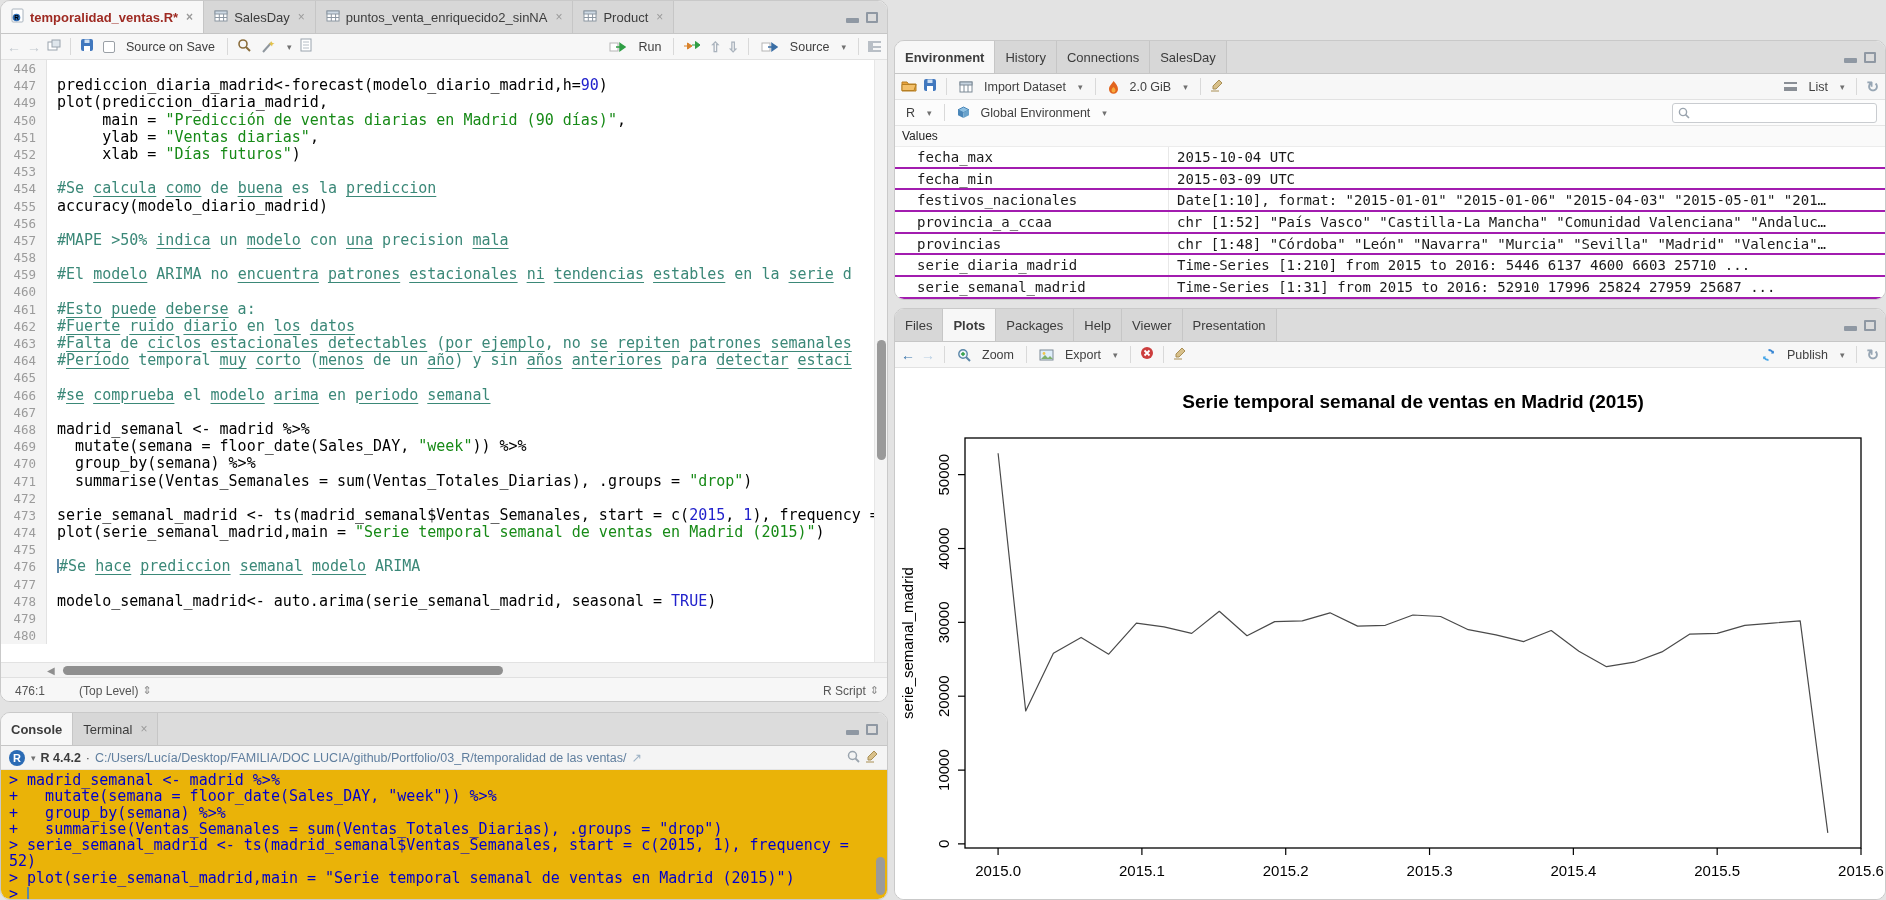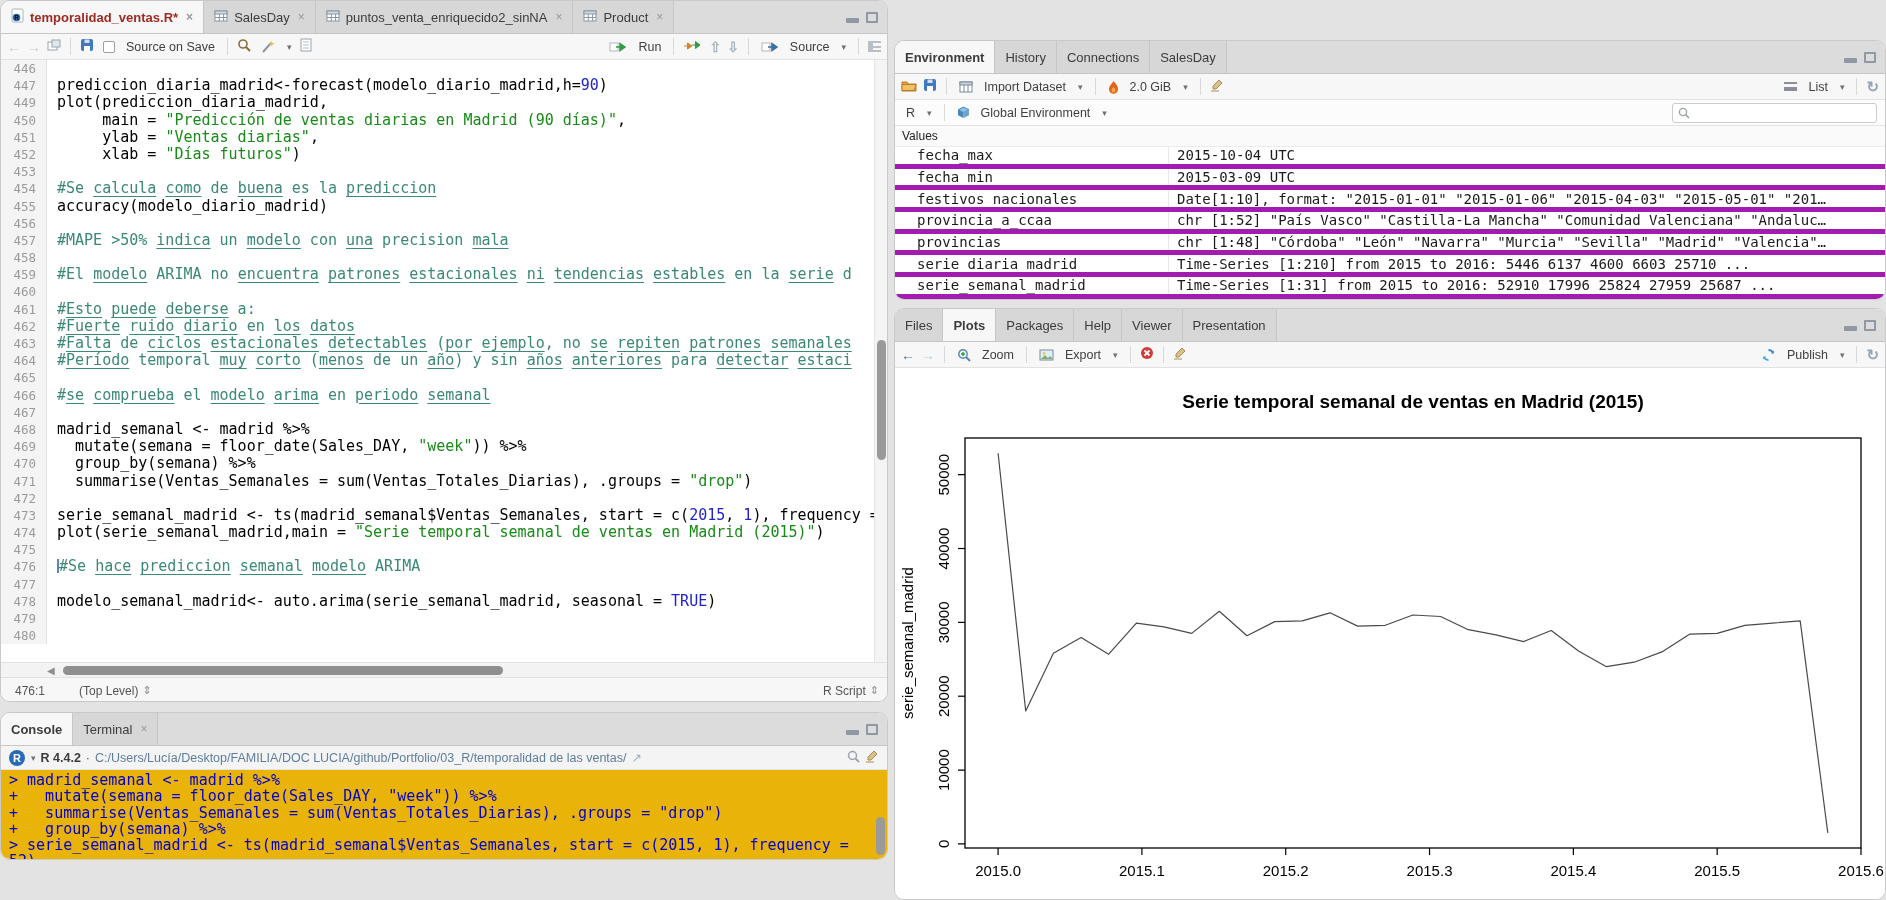--- a/index.html
+++ b/index.html
@@ -57,40 +57,40 @@
   .vthumb { position:absolute; left:2px; width:9px; top:280px; height:120px; background:#9a9a9a; border-radius:5px; }
   .hscroll { height:15px; background:#f3f3f3; border-top:1px solid #e2e2e2; position:relative; flex:0 0 auto;}
   .harrow { position:absolute; left:46px; top:1px; color:#8e8e8e; font-size:10px; line-height:13px;}
   .hthumb { position:absolute; left:62px; top:3px; width:440px; height:9px; background:#8f8f8f; border-radius:5px; }
   .statusbar { height:26px; background:#f7f7f7; border-top:1px solid #e0e0e0; display:flex; align-items:center;
                font-size:12px; color:#555; padding:0 8px; flex:0 0 auto;}
   .statusbar .pos { margin-left:6px; margin-right:34px; }
   .updn { font-size:11px; color:#8a8a8a; margin-left:4px;}
 
   
-  .console-pane { height:148px;justify-content:flex-end; }
+  .console-pane { height:188px;justify-content:flex-end; }
   .console-header { height:24px; background:#f4f4f4; border-bottom:1px solid #e4e4e4; display:flex; align-items:center;
                     gap:5px; padding:0 8px; font-size:12.5px; color:#444; flex:0 0 auto;}
   .console-header .path { color:#5f7e9e; }
   .console-body { flex:1; background:#eab308; padding:2px 0 0 8px; position:relative; overflow:hidden;}
   .cline { font:15px/16.3px "DejaVu Sans Mono", monospace; color:#0000cd; white-space:pre; }
   .cvthumb { position:absolute; right:2px; bottom:4px; width:9px; height:38px; background:#9a9a9a; border-radius:5px;}
   .rlogo { width:16px; height:16px; border-radius:50%; background:#2a6bb5; color:#fff; font-weight:bold;
            font-size:11px; display:inline-flex; align-items:center; justify-content:center; }
 
   
   .env-pane { height:260px;margin-top:40px; }
   .scopebar { height:26px; background:#fcfcfc; border-bottom:1px solid #e4e4e4; display:flex; align-items:center;
               gap:6px; padding:0 8px; font-size:12.5px; color:#404040; flex:0 0 auto;}
   .searchbox { margin-left:auto; width:205px; height:20px; border:1px solid #c9ccd0; border-radius:3px; background:#fff;
                display:flex; align-items:center; padding:0 5px; gap:4px;}
   .searchbox input { border:none; outline:none; flex:1; font-size:12px; min-width:0;}
   .env-values { flex:1; background:#fff; overflow:hidden; }
   .env-sec { height:21px; line-height:21px; padding-left:7px; font-size:12px; color:#222; background:#fafafa; border-bottom:1px solid #ececec;}
-  .env-row { display:flex; height:21.7px; border-bottom:5px solid #a21caf; align-items:center; }
+  .env-row { display:flex; height:21.7px; border-bottom:2px solid #a21caf; align-items:center; }
   .env-name { flex:0 0 274px; padding-left:22px; border-right:1px solid #e8e8e8; font:14px "DejaVu Sans Mono", monospace;
               color:#1a1a1a; overflow:hidden; white-space:pre; height:100%; display:flex; align-items:center;}
   .env-val { flex:1; padding-left:8px; font:14px "DejaVu Sans Mono", monospace; color:#1a1a1a;
              overflow:hidden; white-space:pre; }
 
   
   .plots-pane { flex:1; }
   .plot-area { flex:1; background:#fff; }
   .blue-arrow { color:#3d77ad; }
   .pale-arrow { color:#b9cfe4; }
@@ -318,22 +318,22 @@
           <svg width="14" height="13">
               <path d="M9 1 L12 4 L6 10 L3 10 L3 7 z" fill="#d8c08a" stroke="#a98f55"></path>
               <line x1="1" y1="12" x2="9" y2="12" stroke="#a98f55"></line>
             </svg>
         </span>
       </div>
       <div class="console-body">
         <div id="console-lines">
             <div class="cline">&gt; madrid_semanal &lt;- madrid %&gt;%</div>
             <div class="cline">+   mutate(semana = floor_date(Sales_DAY, "week")) %&gt;%</div>
+            <div class="cline">+   group_by(semana) %&gt;%</div>
             <div class="cline">+   summarise(Ventas_Semanales = sum(Ventas_Totales_Diarias), .groups = "drop")</div>
-            <div class="cline">+   group_by(semana) %&gt;%</div>
             <div class="cline">&gt; serie_semanal_madrid &lt;- ts(madrid_semanal$Ventas_Semanales, start = c(2015, 1), frequency =</div>
             <div class="cline">52)</div>
             <div class="cline">&gt; plot(serie_semanal_madrid,main = "Serie temporal semanal de ventas en Madrid (2015)")</div>
             <div class="cline">&gt; <span class="cursor"></span></div>
           </div>
         <div class="cvthumb"></div>
       </div>
     </section>
   </div>
 

